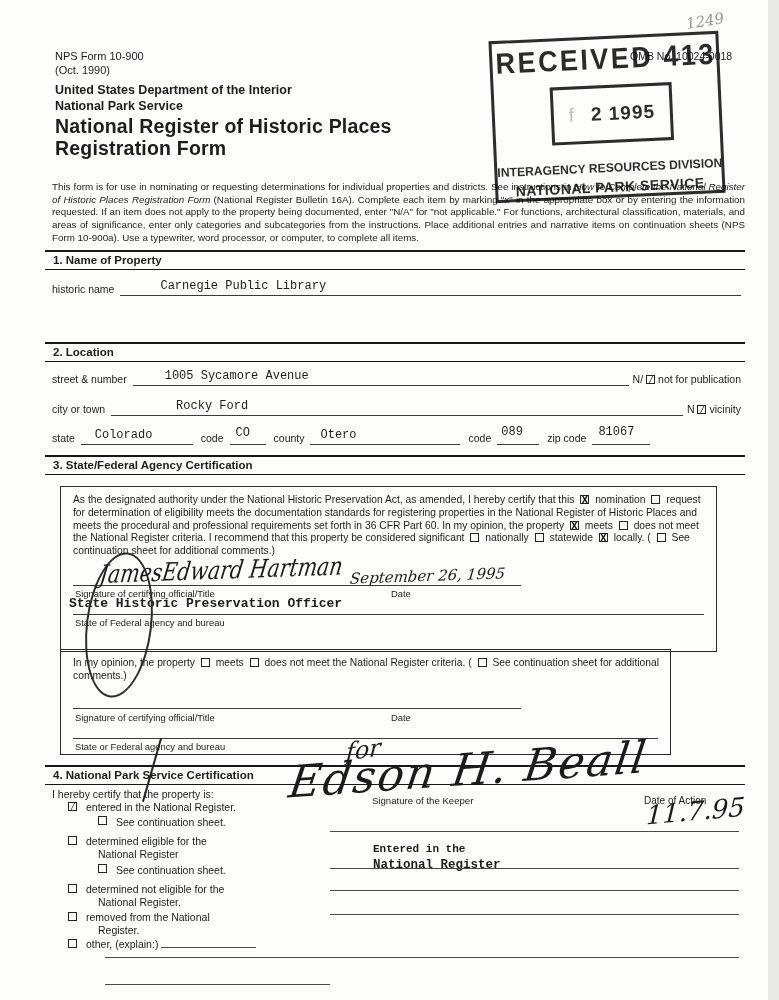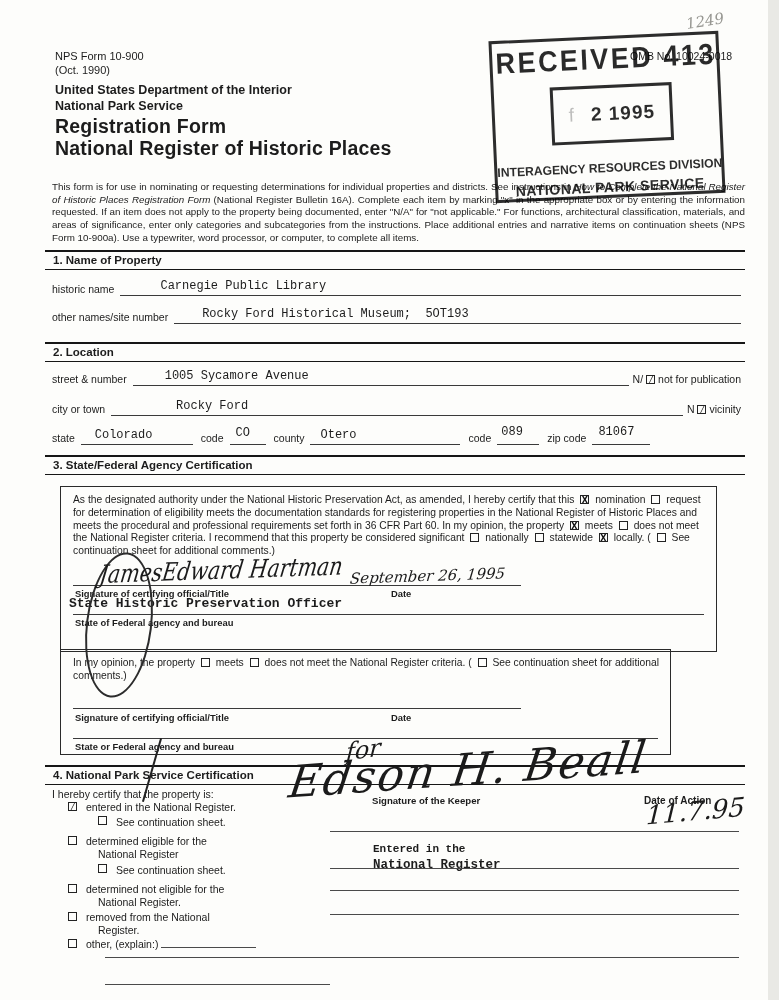--- a/index.html
+++ b/index.html
@@ -32,21 +32,21 @@
   
   .cb { display:inline-block; width:9px; height:9px; border:1.2px solid #232323; font:bold 8px/9px "DejaVu Sans", sans-serif;
         text-align:center; vertical-align:-1px; margin:0 3px; color:#111; overflow:hidden; }
 
   
   .cbox { border:1.6px solid #2a2a2a; background:transparent; }
   .box1 { left:60px; top:486px; width:657px; height:166px; }
   .box2 { left:60px; top:649px; width:611px; height:106px; }
   .cert { position:absolute; left:12px; right:10px; top:7px; font-size:10.3px; line-height:1.24; }
   .in-line { position:absolute; border-bottom:1.2px solid #3a3a3a; height:0; }
-  .in-lbl { position:absolute; font-size:9.4px; white-space:nowrap;font-weight:bold; }
+  .in-lbl { position:absolute; font-size:9.4px; white-space:nowrap; }
   .officer { position:absolute; font-family:"Liberation Mono", monospace; font-size:13px; font-weight:bold; white-space:nowrap; }
 
   
   .s4 { left:52px; top:788px; width:687px; height:210px; font-size:10.5px; }
   .s4-intro { position:absolute; left:0; top:0; font-size:10.5px; }
   .it { position:absolute; left:16px; padding-left:18px; line-height:1.25; }
   .it .cb { position:absolute; left:0; top:1px; margin:0; }
   .it .l2 { display:block; padding-left:12px; }
   .sub { position:absolute; left:46px; padding-left:18px; }
   .sub .cb { position:absolute; left:0; top:0; margin:0; }
@@ -84,47 +84,41 @@
   <div class="abs form-no">
     <div>NPS Form 10-900</div>
     <div>(Oct. 1990)</div>
   </div>
   <div class="abs omb">OMB No. 10024-0018</div>
   <div class="abs agency">
     <div>United States Department of the Interior</div>
     <div>National Park Service</div>
   </div>
   <div class="abs doc-title">
+    <div>National Register of Historic Places</div>
     <div>Registration Form</div>
-    <div>National Register of Historic Places</div>
   </div>
   <div class="abs intro"><span>This form is for use in nominating or requesting determinations for individual properties and districts. See instructions in </span><i>How to Complete the National Register of Historic Places Registration Form</i><span> (National Register Bulletin 16A). Complete each item by marking "x" in the appropriate box or by entering the information requested. If an item does not apply to the property being documented, enter "N/A" for "not applicable." For functions, architectural classification, materials, and areas of significance, enter only categories and subcategories from the instructions. Place additional entries and narrative items on continuation sheets (NPS Form 10-900a). Use a typewriter, word processor, or computer, to complete all items.</span></div>
 
   <div class="abs stamp">
     <div class="st-received">RECEIVED 413</div>
     <div class="st-datebox">
         <span class="st-faint">f</span>
         <span>2 1995</span>
       </div>
     <div class="st-l1">INTERAGENCY RESOURCES DIVISION</div>
     <div class="st-l2">NATIONAL PARK SERVICE</div>
   </div>
   <div class="abs hw hw-num">1249</div>
 
   <div class="abs sec-head" style="top:250px;">1.  Name of Property</div>
   <div class="abs row" style="top:279px;">
     <span class="lbl">historic name</span>
     <span class="fl">
         <span class="tval" style="left:40px;">Carnegie Public Library</span>
-      </span>
-  </div>
-  <div class="abs row" style="top:307px;">
-    <span class="lbl">other names/site number</span>
-    <span class="fl">
-        <span class="tval" style="left:28px;">Rocky Ford Historical Museum;  5OT193</span>
       </span>
   </div>
 
   <div class="abs sec-head" style="top:342px;">2.  Location</div>
   <div class="abs row" style="top:369px;">
     <span class="lbl">street &amp; number</span>
     <span class="fl">
         <span class="tval" style="left:32px;">1005 Sycamore Avenue</span>
       </span>
     <span class="na"><span>N/</span><span class="cb">╱</span><span>not for publication</span></span>

